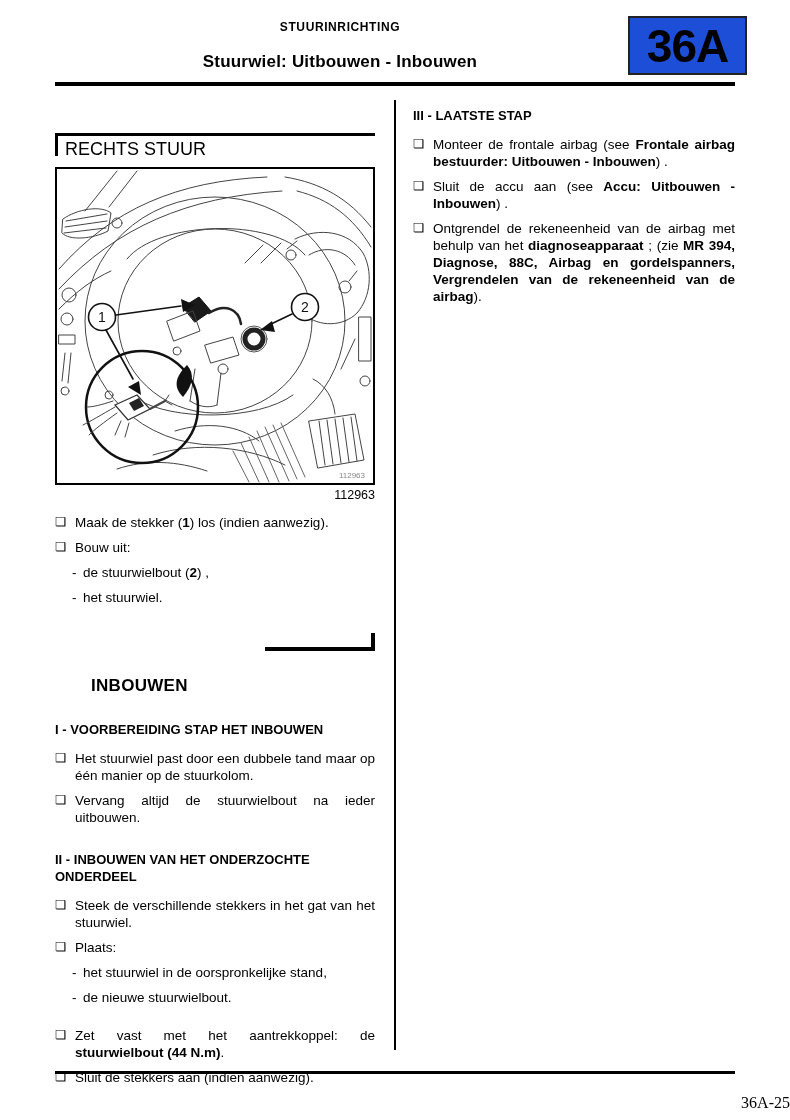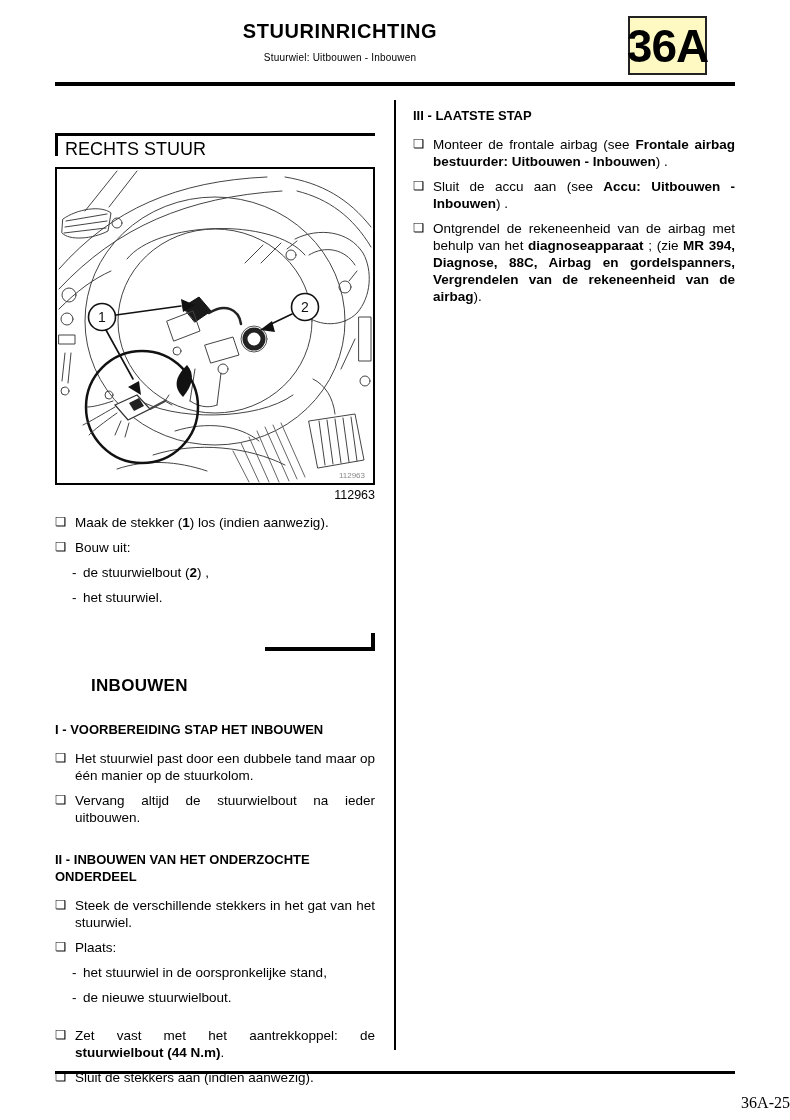--- a/index.html
+++ b/index.html
@@ -7,29 +7,29 @@
   body {
     width:790px; height:1120px; position:relative;
     font-family:"Liberation Sans", sans-serif; color:#000;
     overflow:hidden;
   }
   .b { font-weight:bold; }
 
   
   .hdr-title {
     position:absolute; left:55px; top:20px; width:570px;
-    text-align:center; font-size:20px; font-weight:bold; letter-spacing:0.6px;
+    text-align:center; font-size:12px; font-weight:bold; letter-spacing:0.6px;
   }
   .hdr-subtitle {
     position:absolute; left:55px; top:52px; width:570px;
-    text-align:center; font-size:10px; font-weight:normal; letter-spacing:0.2px;
+    text-align:center; font-size:17px; font-weight:bold; letter-spacing:0.2px;
   }
   .hdr-badge {
-    position:absolute; left:628px; top:16px; width:79px; height:59px;
-    border:2px solid #222; background:#fef9c3;
+    position:absolute; left:628px; top:16px; width:119px; height:59px;
+    border:2px solid #222; background:#1d4ed8;
     display:flex; align-items:center; justify-content:center;
     font-size:46px; font-weight:bold; letter-spacing:-1px;
   }
   .hdr-rule { position:absolute; left:55px; top:82px; width:680px; height:4px; background:#000; }
 
   
   .col-divider { position:absolute; left:394px; top:100px; width:2px; height:950px; background:#000; }
   .left-col  { position:absolute; left:55px;  top:100px; width:320px; }
   .right-col { position:absolute; left:413px; top:100px; width:322px; }
 

